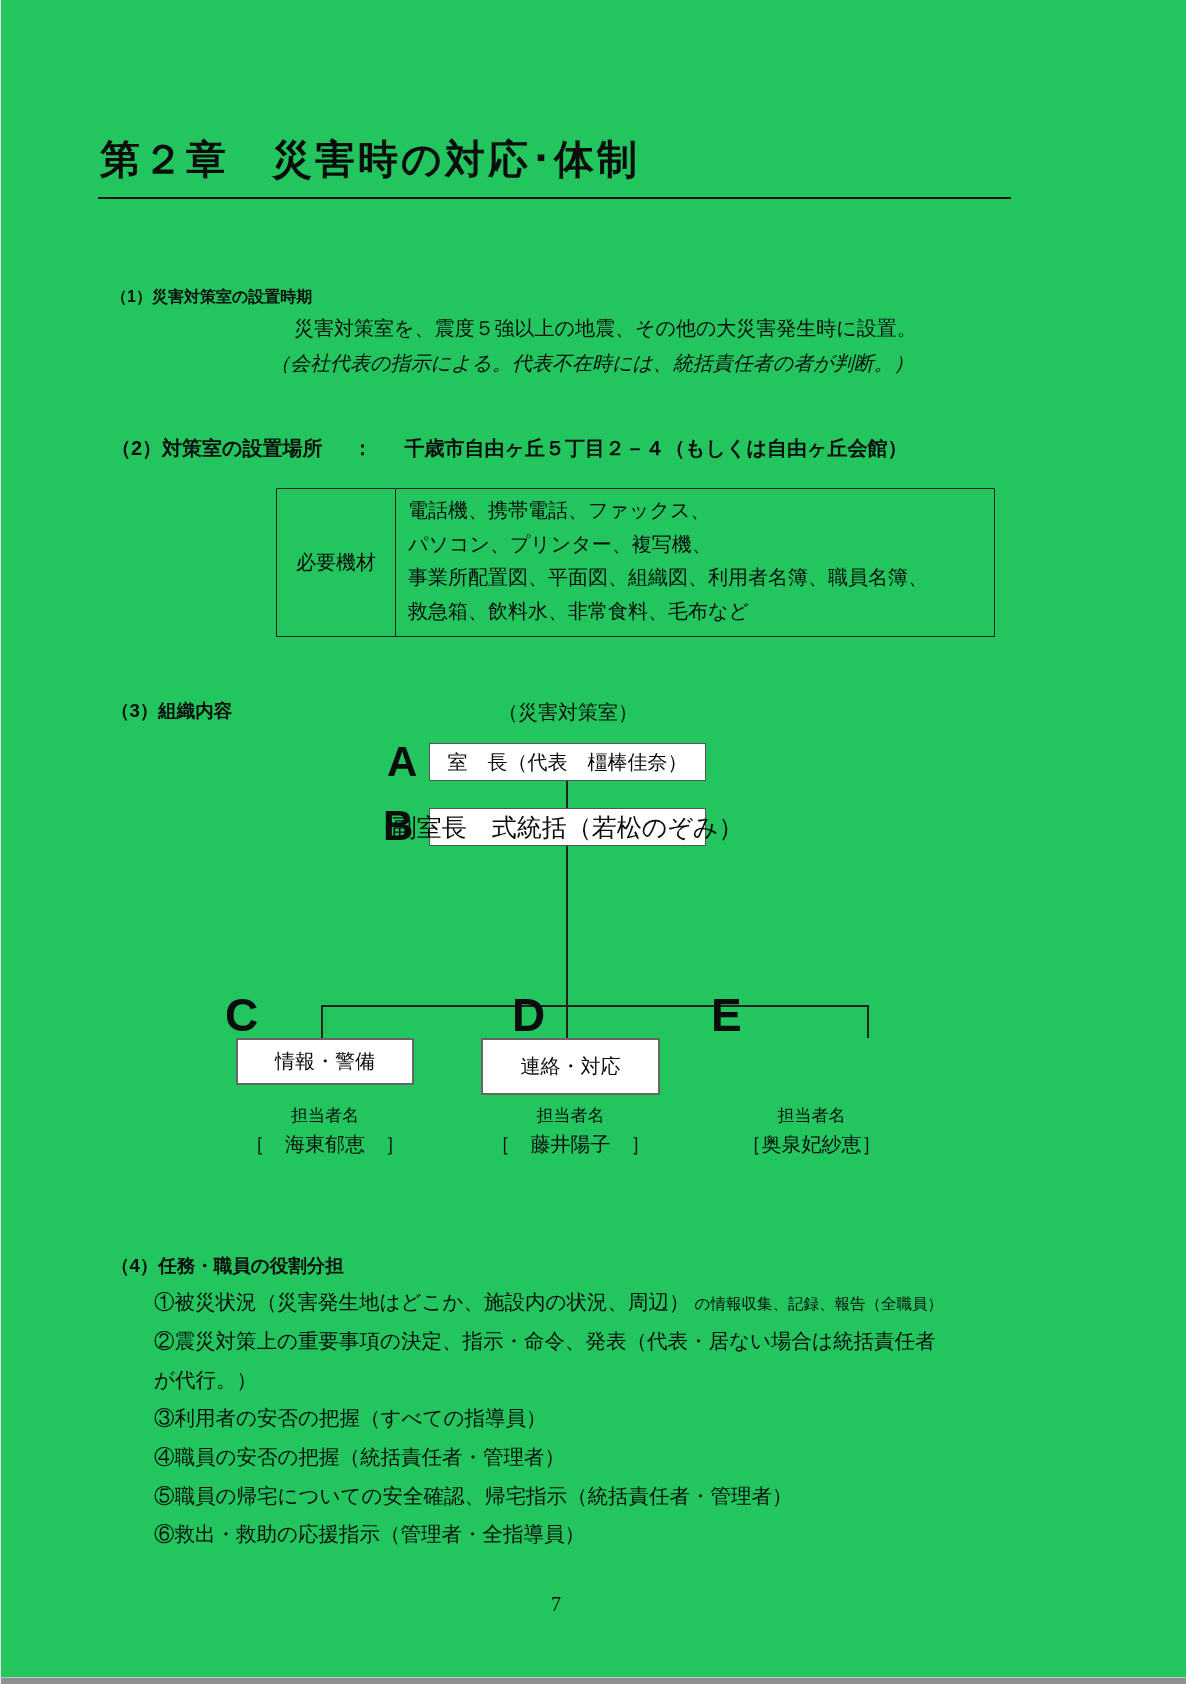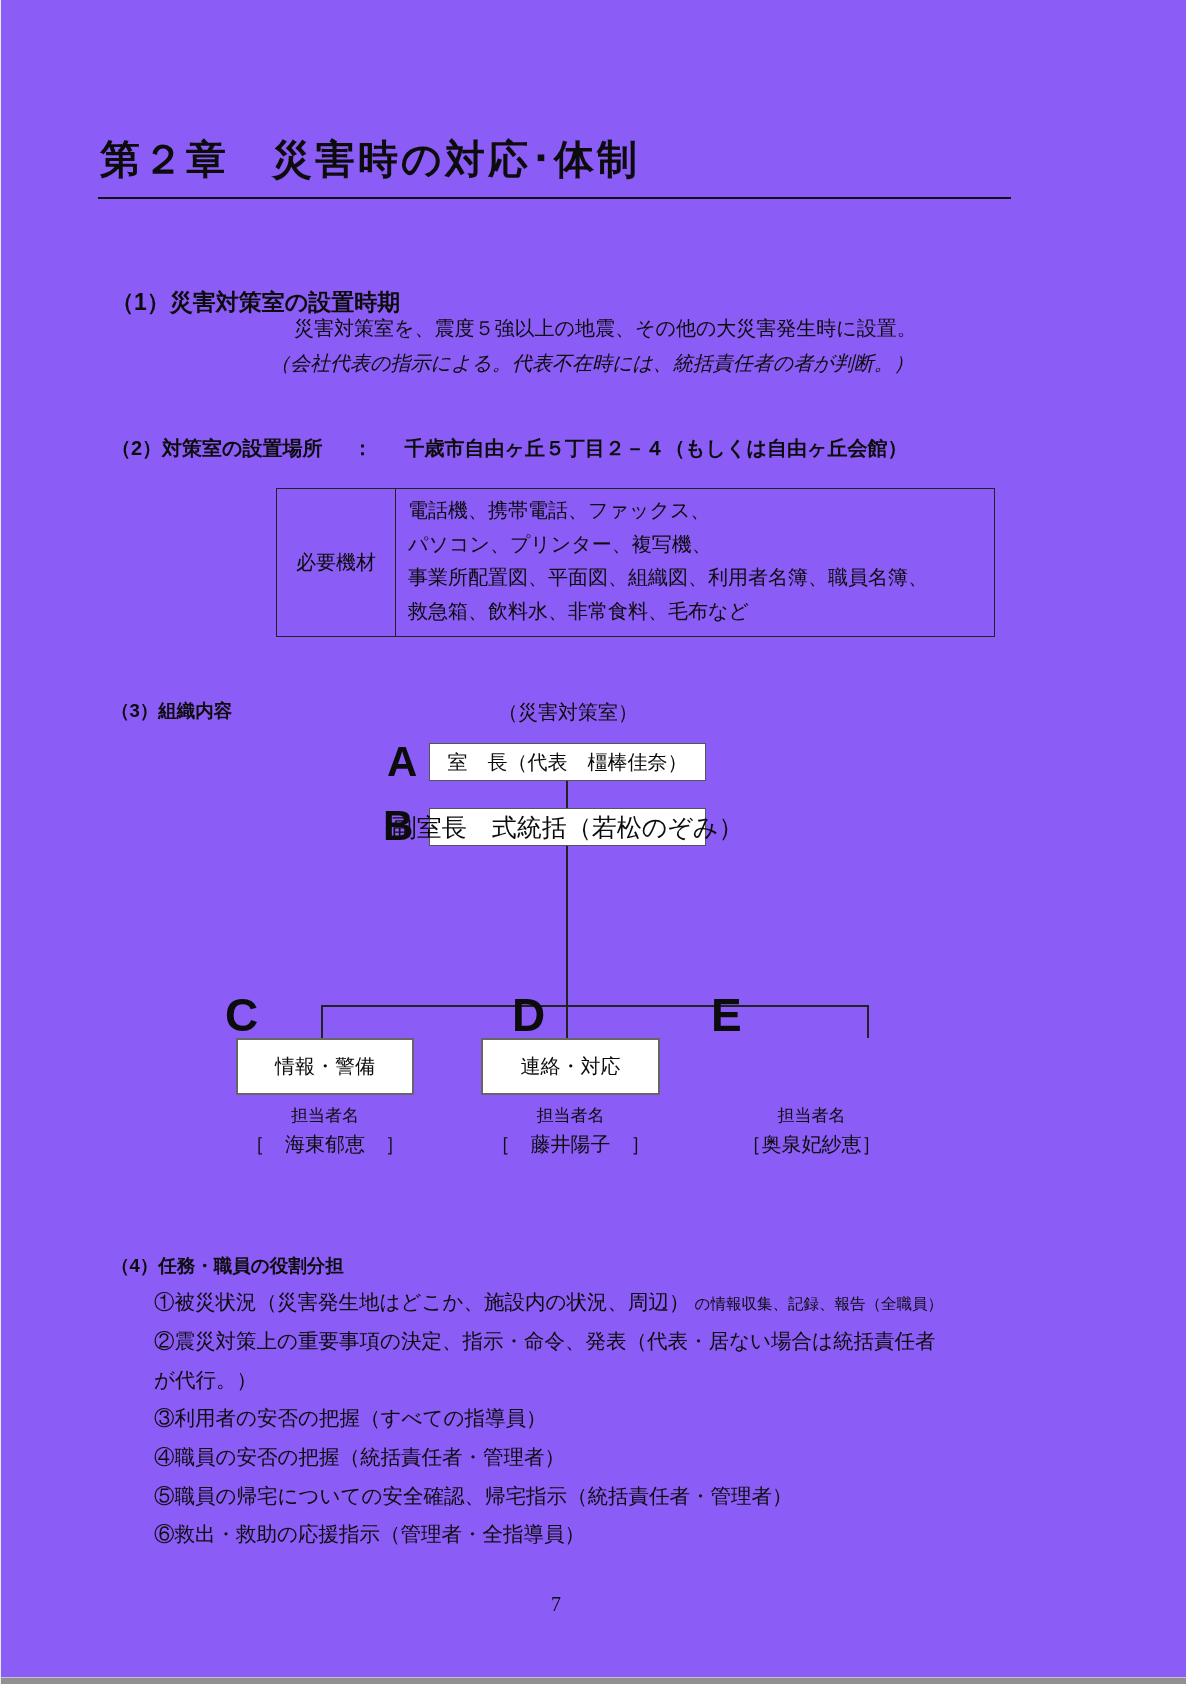--- a/index.html
+++ b/index.html
@@ -1,35 +1,35 @@
 <!DOCTYPE html>
 <html lang="ja"><head>
 <meta charset="utf-8">
 <style>
   html,body{margin:0;padding:0;background:#ffffff;}
   .page{
     position:relative;
     width:1186px;height:1684px;
-    background:#8b5cf6;
+    background:#22c55e;
     border-left:1px solid #e9e9e9;
     overflow:hidden;
     font-family:"Liberation Serif","DejaVu Serif",serif;
     color:#0c0c0c;
   }
   .sans{font-family:"Liberation Sans","DejaVu Sans",sans-serif;}
   .abs{position:absolute;white-space:nowrap;}
 
   
   .chapter-title{left:99px;top:132px;font-size:40px;font-weight:bold;letter-spacing:3px;}
   .title-rule{left:97px;top:197px;width:913px;height:2px;background:#111;}
 
   .sec1-heading{left:106px;top:224px;font-size:19.5px;font-weight:bold;letter-spacing:1px;}
 
   
-  .h1x{left:110px;top:287px;font-size:23px;font-weight:bold;text-align:center;}
+  .h1x{left:110px;top:287px;font-size:16px;font-weight:bold;text-align:center;}
   .body-line1{left:269px;top:315px;font-size:20px;margin-left:24px;}
   .body-line2{left:269px;top:350px;font-size:20px;font-style:italic;}
 
   
   .loc-row{left:110px;top:435px;font-size:20px;font-weight:bold;display:flex;align-items:flex-start;}
   .loc-row .gap1{width:30px;}
   .loc-row .gap2{width:32px;}
 
   
   .equip-table{left:275px;top:488px;width:719px;height:149px;border:1.5px solid #222;display:flex;box-sizing:border-box;}
@@ -42,21 +42,21 @@
   .org-caption{left:497px;top:699px;font-size:20px;}
   .org-letter{font-weight:bold;line-height:1;}
   .letter-a{left:386px;top:741px;font-size:42px;}
   .letter-b{left:382px;top:805px;font-size:42px;}
   .letter-c{left:224px;top:992px;font-size:46px;}
   .letter-d{left:511px;top:992px;font-size:46px;}
   .letter-e{left:710px;top:992px;font-size:46px;}
   .org-box{border:1.5px solid #555;display:flex;align-items:center;justify-content:center;box-sizing:border-box;background:#fff;}
   .box-a{left:428px;top:743px;width:277px;height:38px;font-size:20px;}
   .box-b{left:428px;top:808px;width:277px;height:38px;font-size:25px;}
-  .box-c{left:235px;top:1038px;width:178px;height:57px;font-size:20px;border-width:2px;border-color:#666;}
+  .box-c{left:235px;top:1038px;width:178px;height:47px;font-size:20px;border-width:2px;border-color:#666;}
   .box-d{left:480px;top:1038px;width:179px;height:57px;font-size:20px;border-width:2px;border-color:#666;}
   .box-e{left:724px;top:1038px;width:173px;height:57px;font-size:20px;border-width:2px;border-color:#666;}
   .vline{width:1.5px;background:#222;}
   .hline{height:1.5px;background:#222;}
   .conn-ab{left:565px;top:781px;height:27px;}
   .conn-b-down{left:565px;top:846px;height:159px;}
   .conn-h{left:320px;top:1005px;width:547px;}
   .drop-c{left:320px;top:1005px;height:33px;}
   .drop-d{left:565px;top:1005px;height:33px;}
   .drop-e{left:866px;top:1005px;height:33px;}

